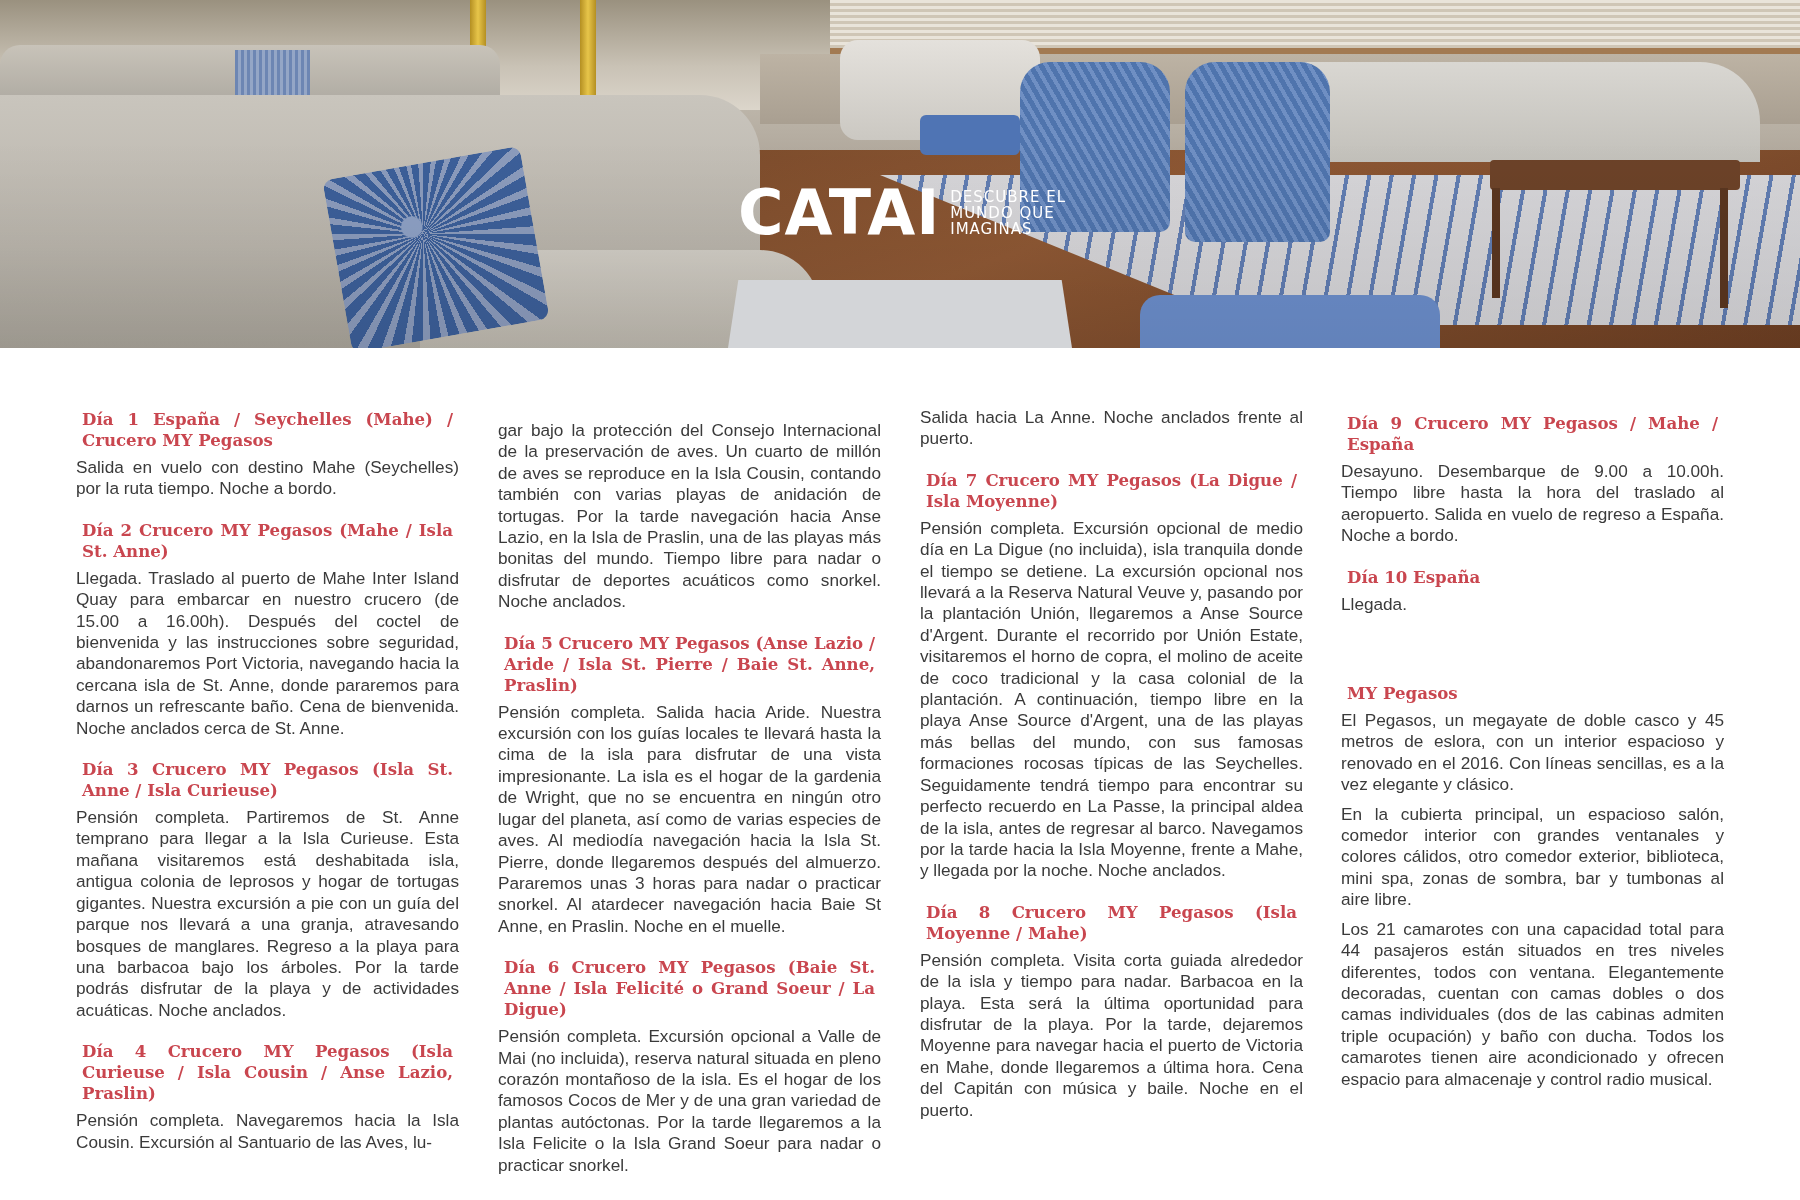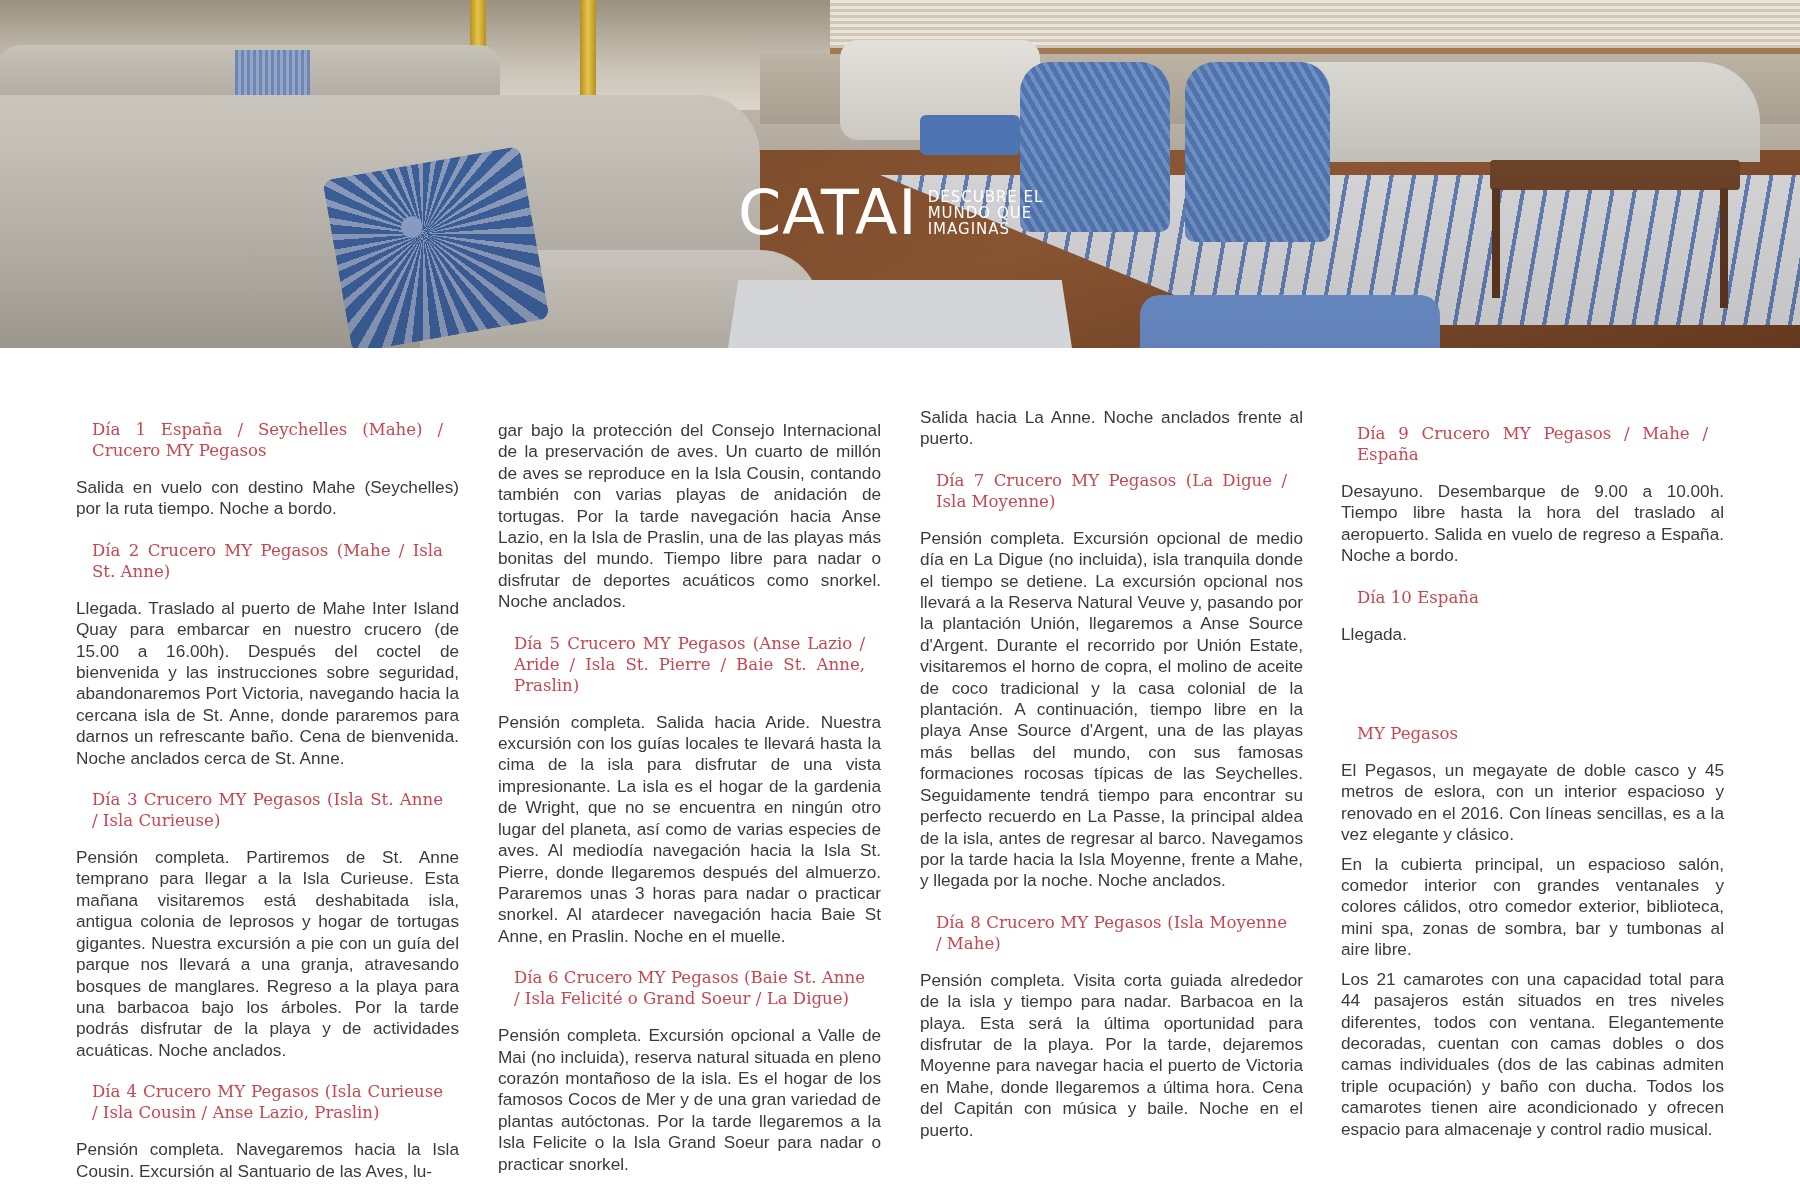--- a/index.html
+++ b/index.html
@@ -88,39 +88,39 @@
   }
   .hero .table-leg { position:absolute; width:8px; background:#5a3620; }
   .hero .shade {
     position:absolute; inset:0;
     background: linear-gradient(180deg, rgba(0,0,0,0) 40%, rgba(0,0,0,.08) 100%);
   }
   .logo {
     position:absolute; left:738px; top:184px; display:flex; align-items:center; gap:10px;
   }
   .logo .brand {
-    font-family: "DejaVu Sans", sans-serif; font-weight:normal; color:#ffffff;
+    font-family: "DejaVu Sans", sans-serif; font-weight:bold; color:#ffffff;
     font-size:62px; letter-spacing:1px; line-height:58px;
   }
   .logo .tagline {
     display:flex; flex-direction:column; color:#ffffff;
     font-family:"DejaVu Sans", sans-serif; font-weight:normal; font-size:15px; line-height:16px; letter-spacing:1px;
   }
   .tab {
     position:absolute; left:728px; top:280px; width:344px; height:68px; background:#d3d5d8;
     clip-path: polygon(3% 0, 97% 0, 100% 100%, 0 100%);
   }
   .col {
     position:absolute; top:403px; width:383px;
     font-family: "Liberation Sans", sans-serif; font-size:17.2px; line-height:21.4px; color:#3a3a3a;
     text-align: justify;
   }
   .col .day { margin-bottom:20px; }
   .col .day h3 {
-    margin:16px; font-family:"DejaVu Serif", serif; font-weight:normal; font-size:16.6px; line-height:21px;
+    margin:6px; font-family:"DejaVu Serif", serif; font-weight:bold; font-size:16.6px; line-height:21px;
     color:#c9464f; text-align: justify;
   }
   .col .day p { margin:0; }
   .col .day p + p { margin-top:8px; }
   #c1 { left:76px; }
   #c2 { left:498px; top:420px; }
   #c3 { left:920px; top:407px; }
   #c4 { left:1341px; top:407px; }
   .spacer-lg { height:42px; }
 </style>

